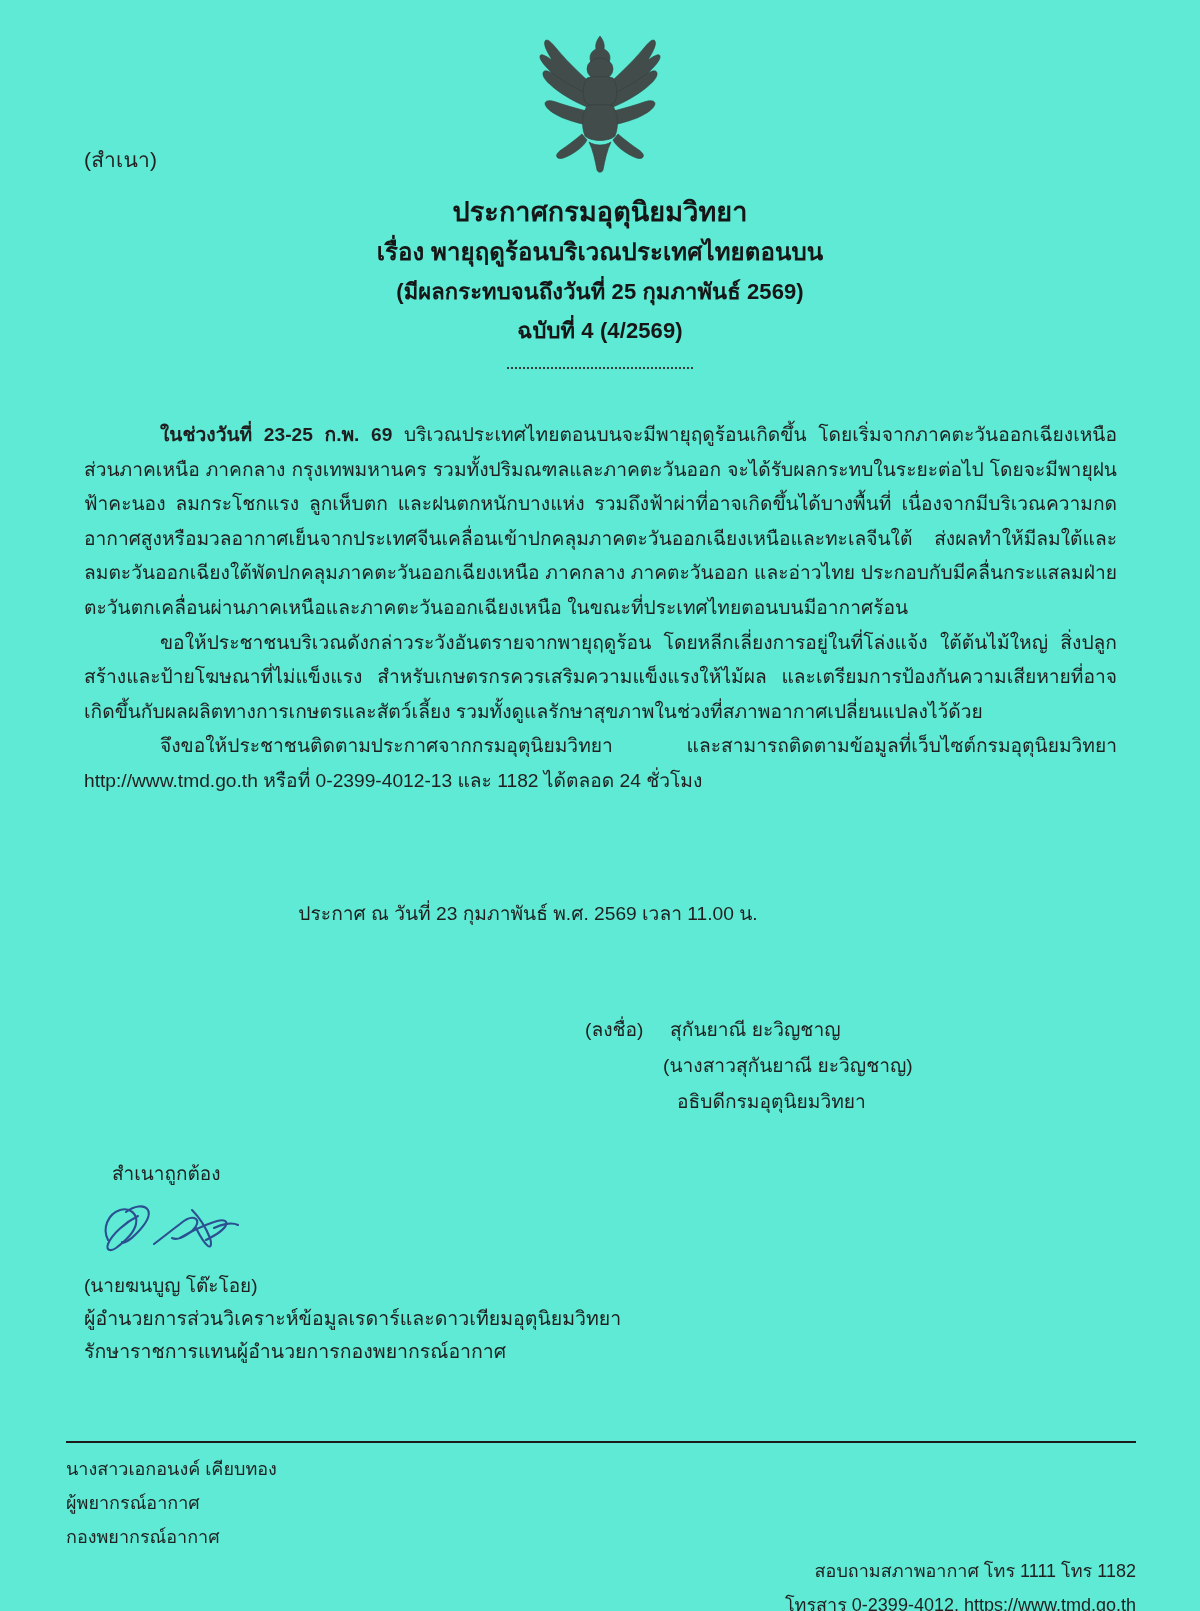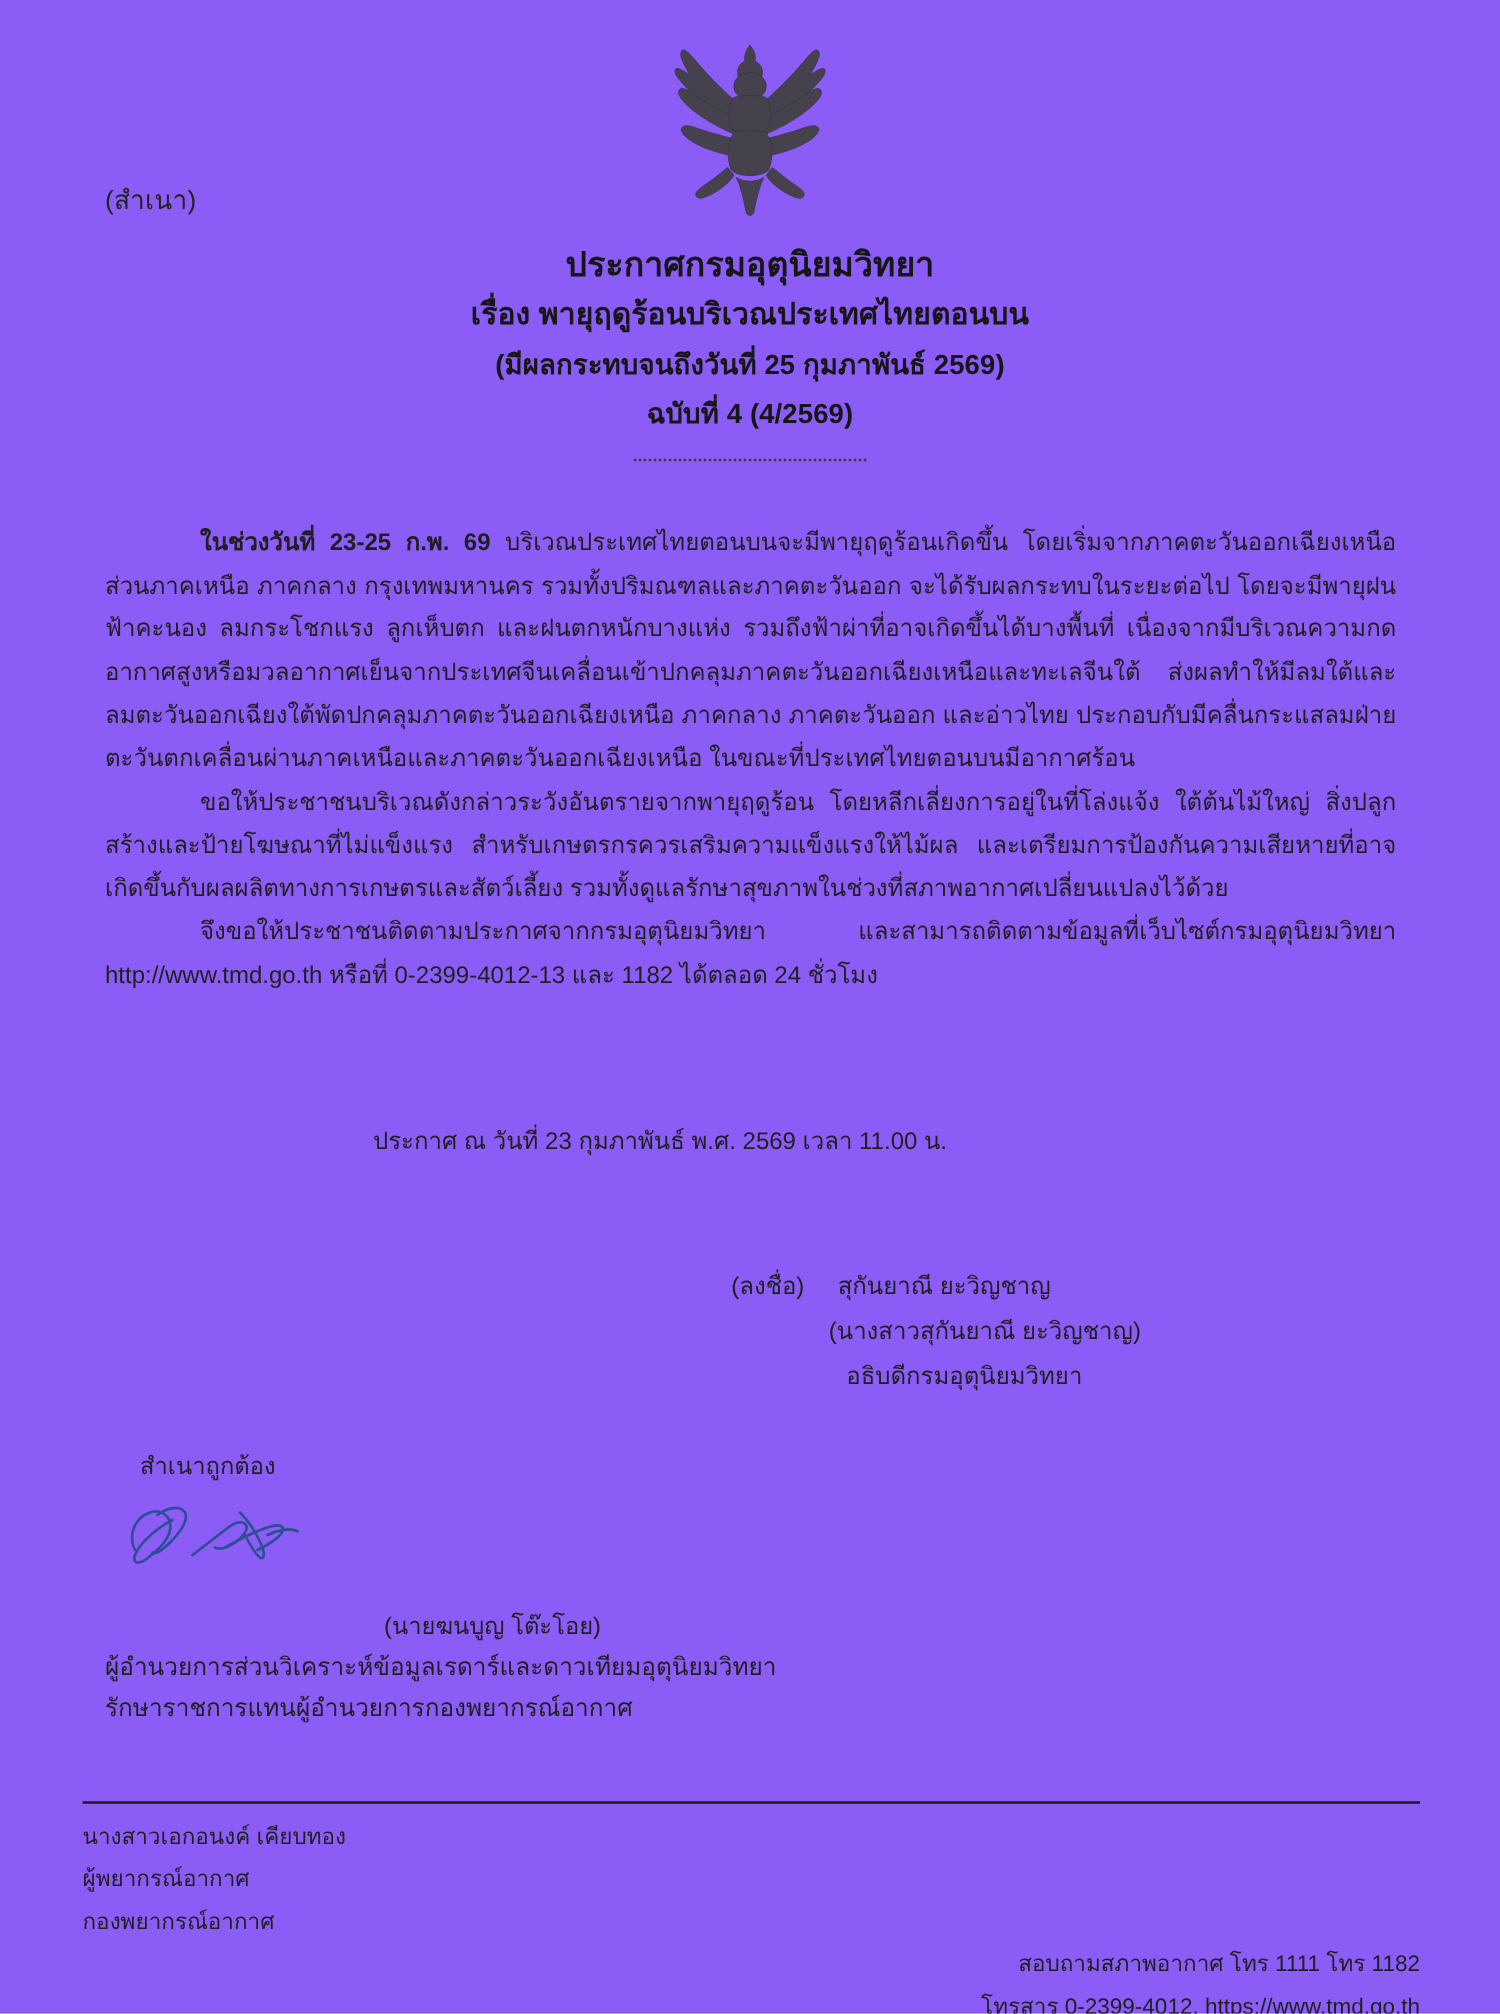--- a/index.html
+++ b/index.html
@@ -10,21 +10,21 @@
   }
   body {
     font-family: "Liberation Sans", "DejaVu Sans", sans-serif;
     color: #1b1b1b;
   }
   .page {
     position: relative;
     width: 1200px;
     height: 1611px;
     margin: 0 auto;
-    background: #8b5cf6;
+    background: #5eead4;
     overflow: hidden;
     box-sizing: border-box;
     padding-left: 37px;
   }
 
   
   .emblem-wrap {
     position: absolute;
     top: 22px;
     left: 0;
@@ -130,21 +130,21 @@
     line-height: 32px;
     color: #1f1f1f;
   }
   .certify-label { padding-left: 28px; font-size: 19px; }
   .sig-svg {
     display: block;
     margin: 2px 0 2px 12px;
     width: 190px;
     height: 74px;
   }
-  .certify-name  { margin-top: 20px; font-size: 19px; text-align: center; }
+  .certify-name  { margin-top: 4px; font-size: 19px; }
   .certify-role  { font-size: 19.5px; line-height: 33px; }
 
   
   .footer-rule {
     position: absolute;
     top: 1441px;
     left: 66px;
     width: 1070px;
     border-top: 2.2px solid #1b1b1b;
   }

